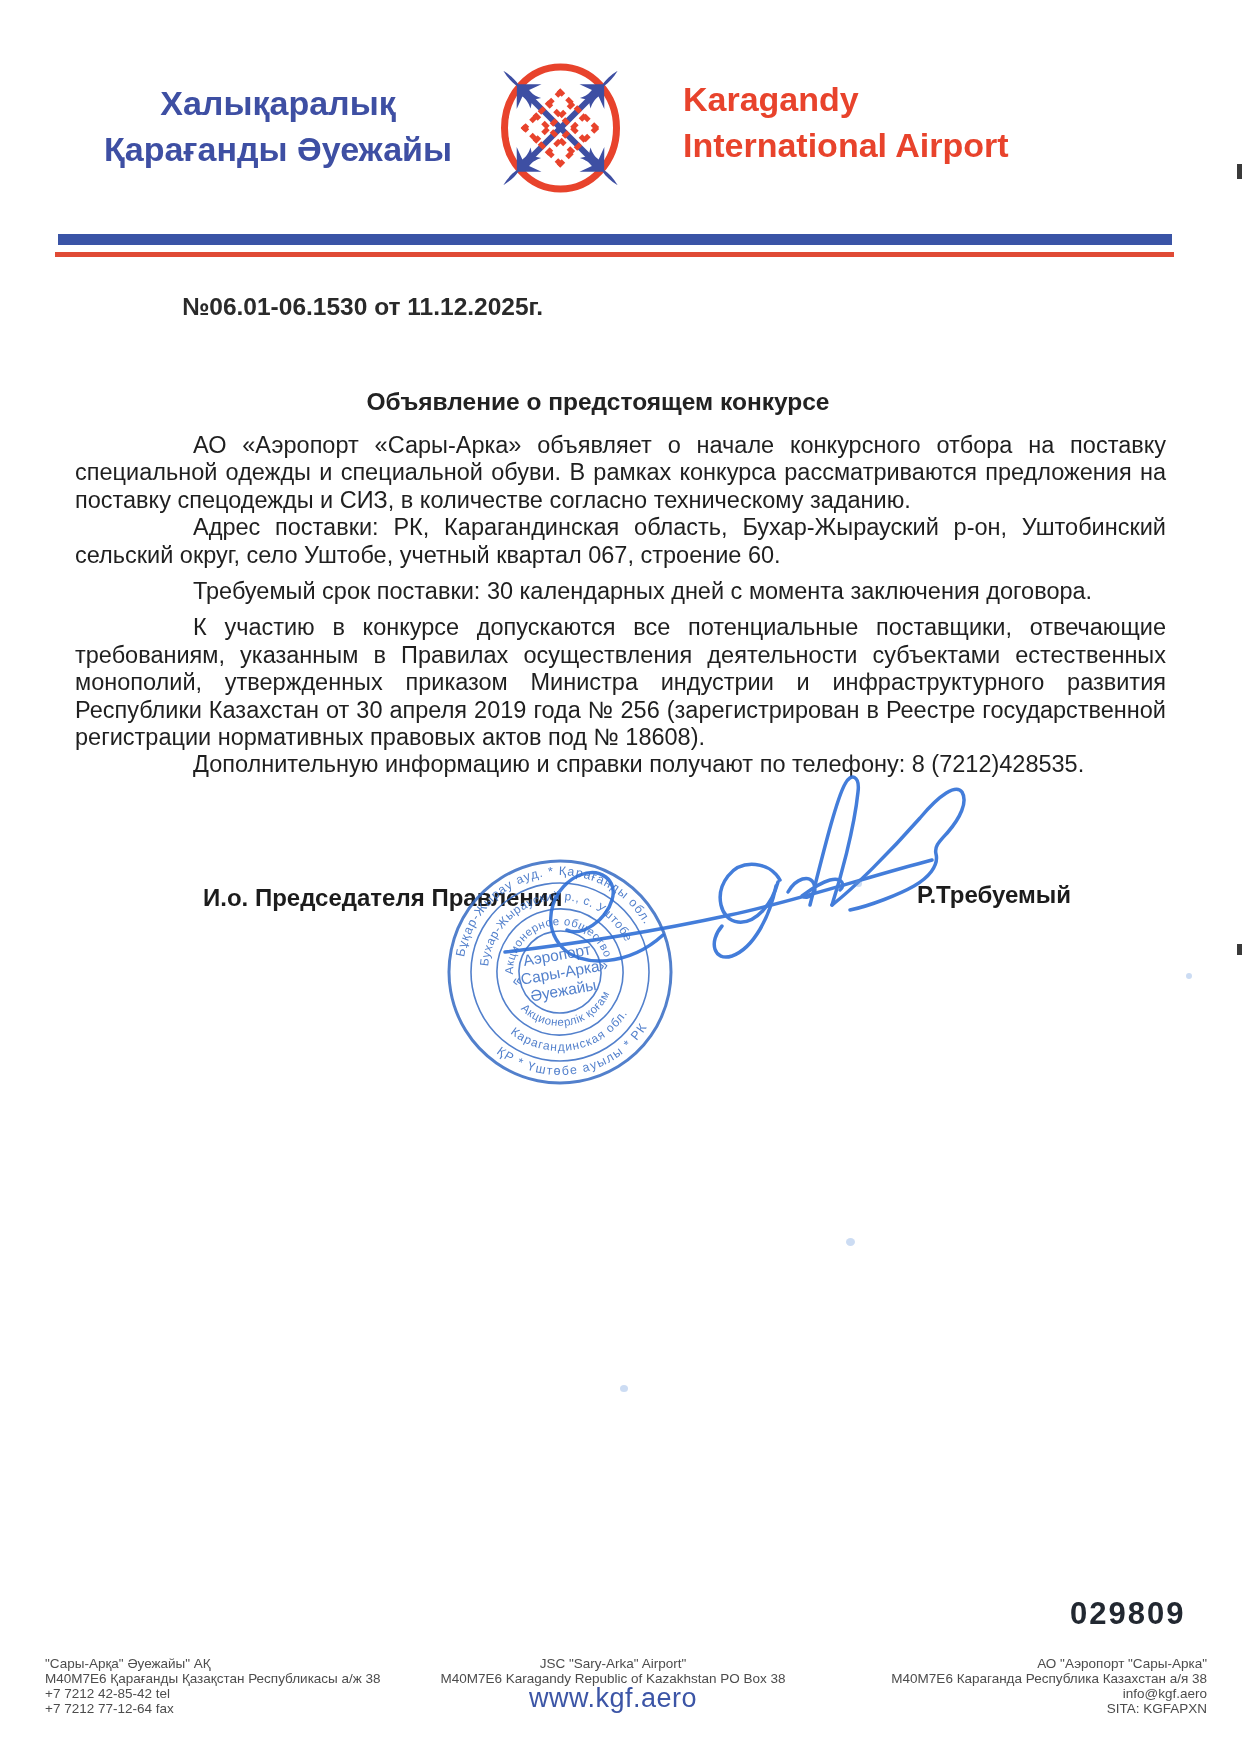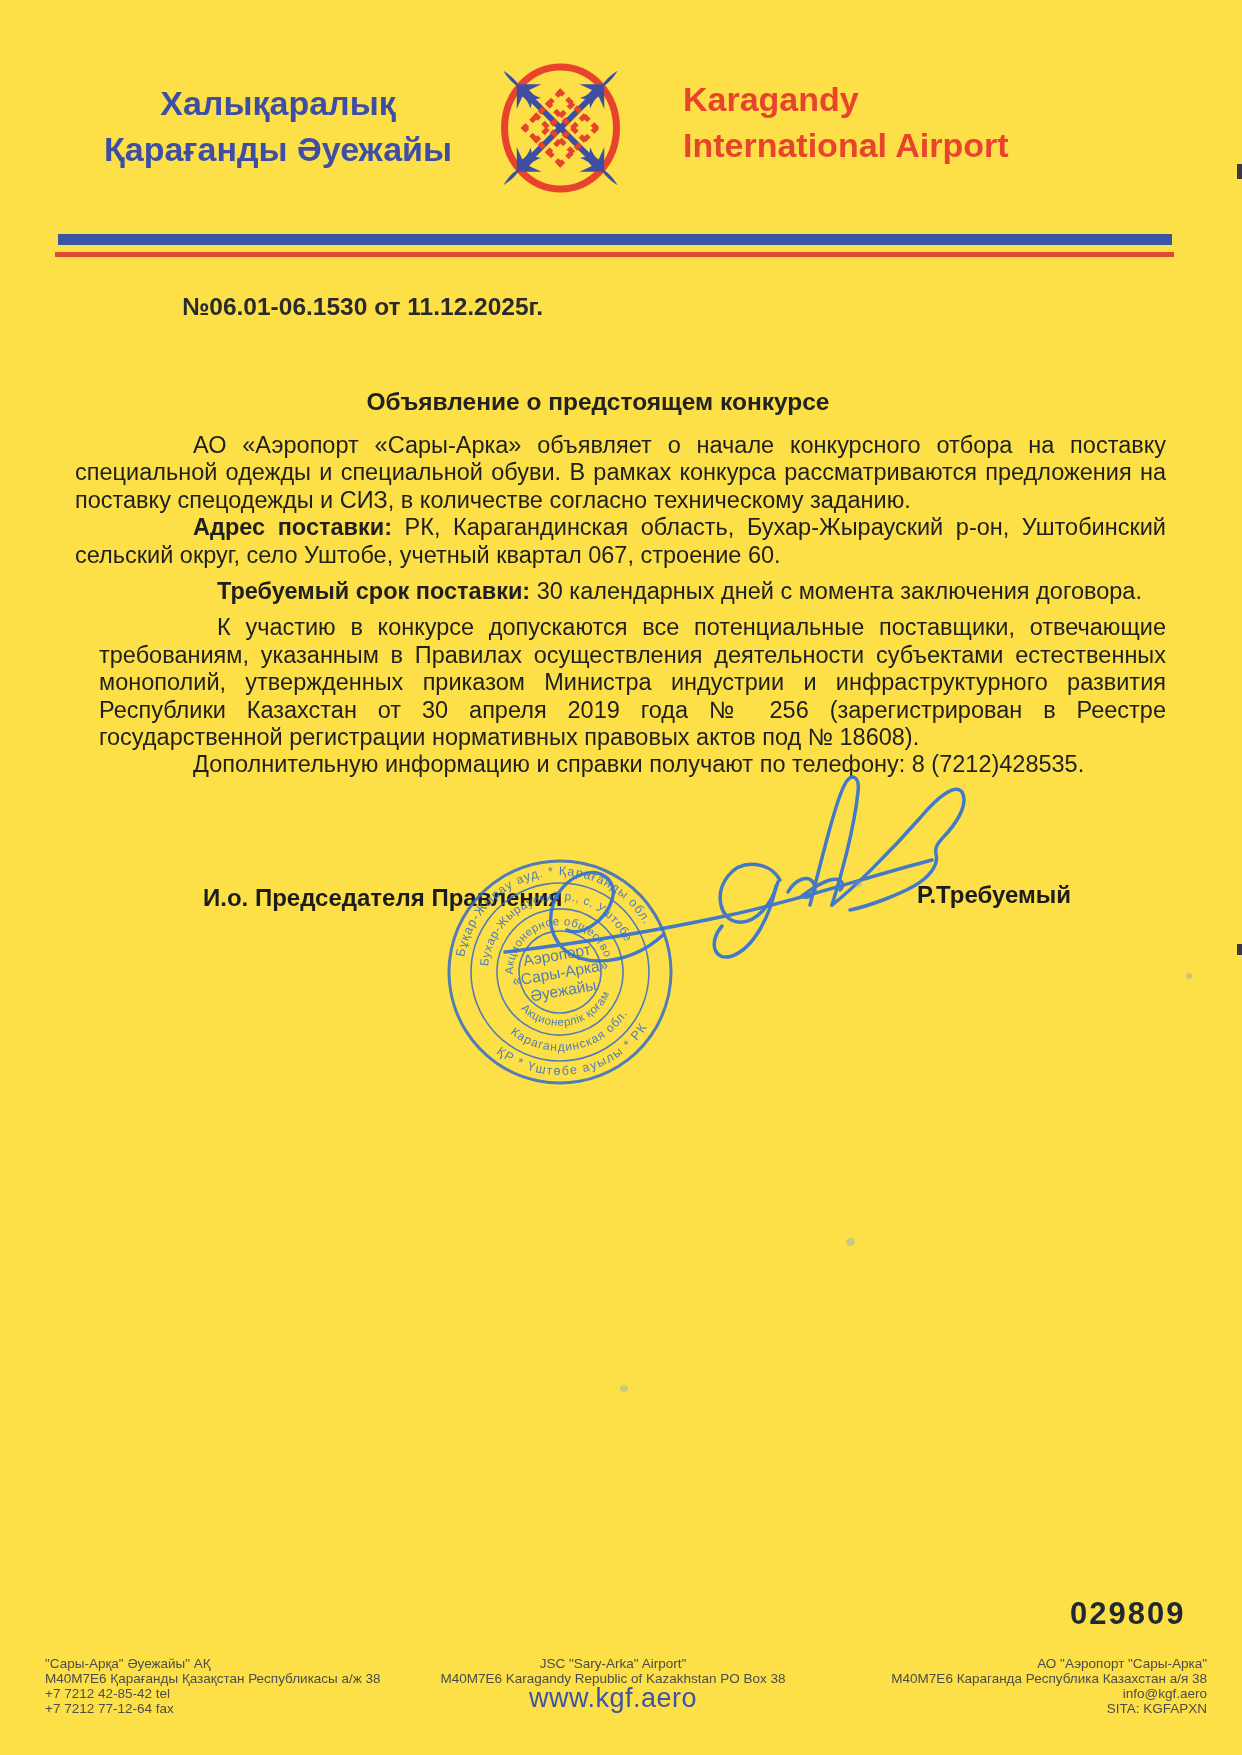--- a/index.html
+++ b/index.html
@@ -1,37 +1,37 @@
 <!DOCTYPE html>
 <html><head>
 <meta charset="utf-8">
 <style>
   html,body{margin:0;padding:0;background:#888;}
   .page{
     position:relative;width:1242px;height:1755px;margin:0 auto;
-    background:#fde047;overflow:hidden;
+    background:#ffffff;overflow:hidden;
     font-family:"Liberation Sans","DejaVu Sans",sans-serif;color:#1e1e1e;
   }
   
   .kk-title{position:absolute;left:78px;top:80px;width:400px;text-align:center;
     font-weight:bold;font-size:34px;line-height:46px;color:#3e4fa3;}
   .en-title{position:absolute;left:683px;top:76px;width:446px;
     font-weight:bold;font-size:34px;line-height:46px;color:#e8432c;}
   .logo{position:absolute;left:488px;top:58px;}
   .bar-blue{position:absolute;left:58px;top:234px;width:1114px;height:11px;background:#3a54a6;}
   .bar-red{position:absolute;left:55px;top:252px;width:1119px;height:5px;background:#e04a35;}
   
   .doc-number{position:absolute;left:182px;top:293px;font-size:24.5px;font-weight:bold;color:#2a2a2a;}
   .doc-title{position:absolute;left:75px;top:388px;width:1046px;text-align:center;
     font-size:24.5px;font-weight:bold;color:#222;}
   .body-text{position:absolute;left:75px;top:432px;width:1091px;
     font-size:23.5px;line-height:27.4px;text-align:justify;color:#1f1f1f;}
   .body-text p{margin:0;text-indent:118px;}
-  .body-text p.sp{margin-top:9px;margin-left:24px;}
-  .b{font-weight:bold;}
+  .body-text p.sp{margin-top:9px;}
+  .b{font-weight:normal;}
   
   .sig-position{position:absolute;left:203px;top:884px;font-size:24px;font-weight:bold;color:#1c1c1c;}
   .sig-name{position:absolute;left:917px;top:881px;font-size:24px;font-weight:bold;color:#1c1c1c;}
   .stamp{position:absolute;left:440px;top:852px;transform:rotate(-10deg);opacity:.88;}
   .autograph{position:absolute;left:470px;top:690px;opacity:.9;}
   
   .serial{position:absolute;left:1070px;top:1596px;font-size:31px;font-weight:bold;
     letter-spacing:2px;color:#222831;text-align:center;}
   .footer{position:absolute;left:0;top:1653px;width:1242px;font-size:13.5px;
     line-height:15px;color:#4c4c4c;}

